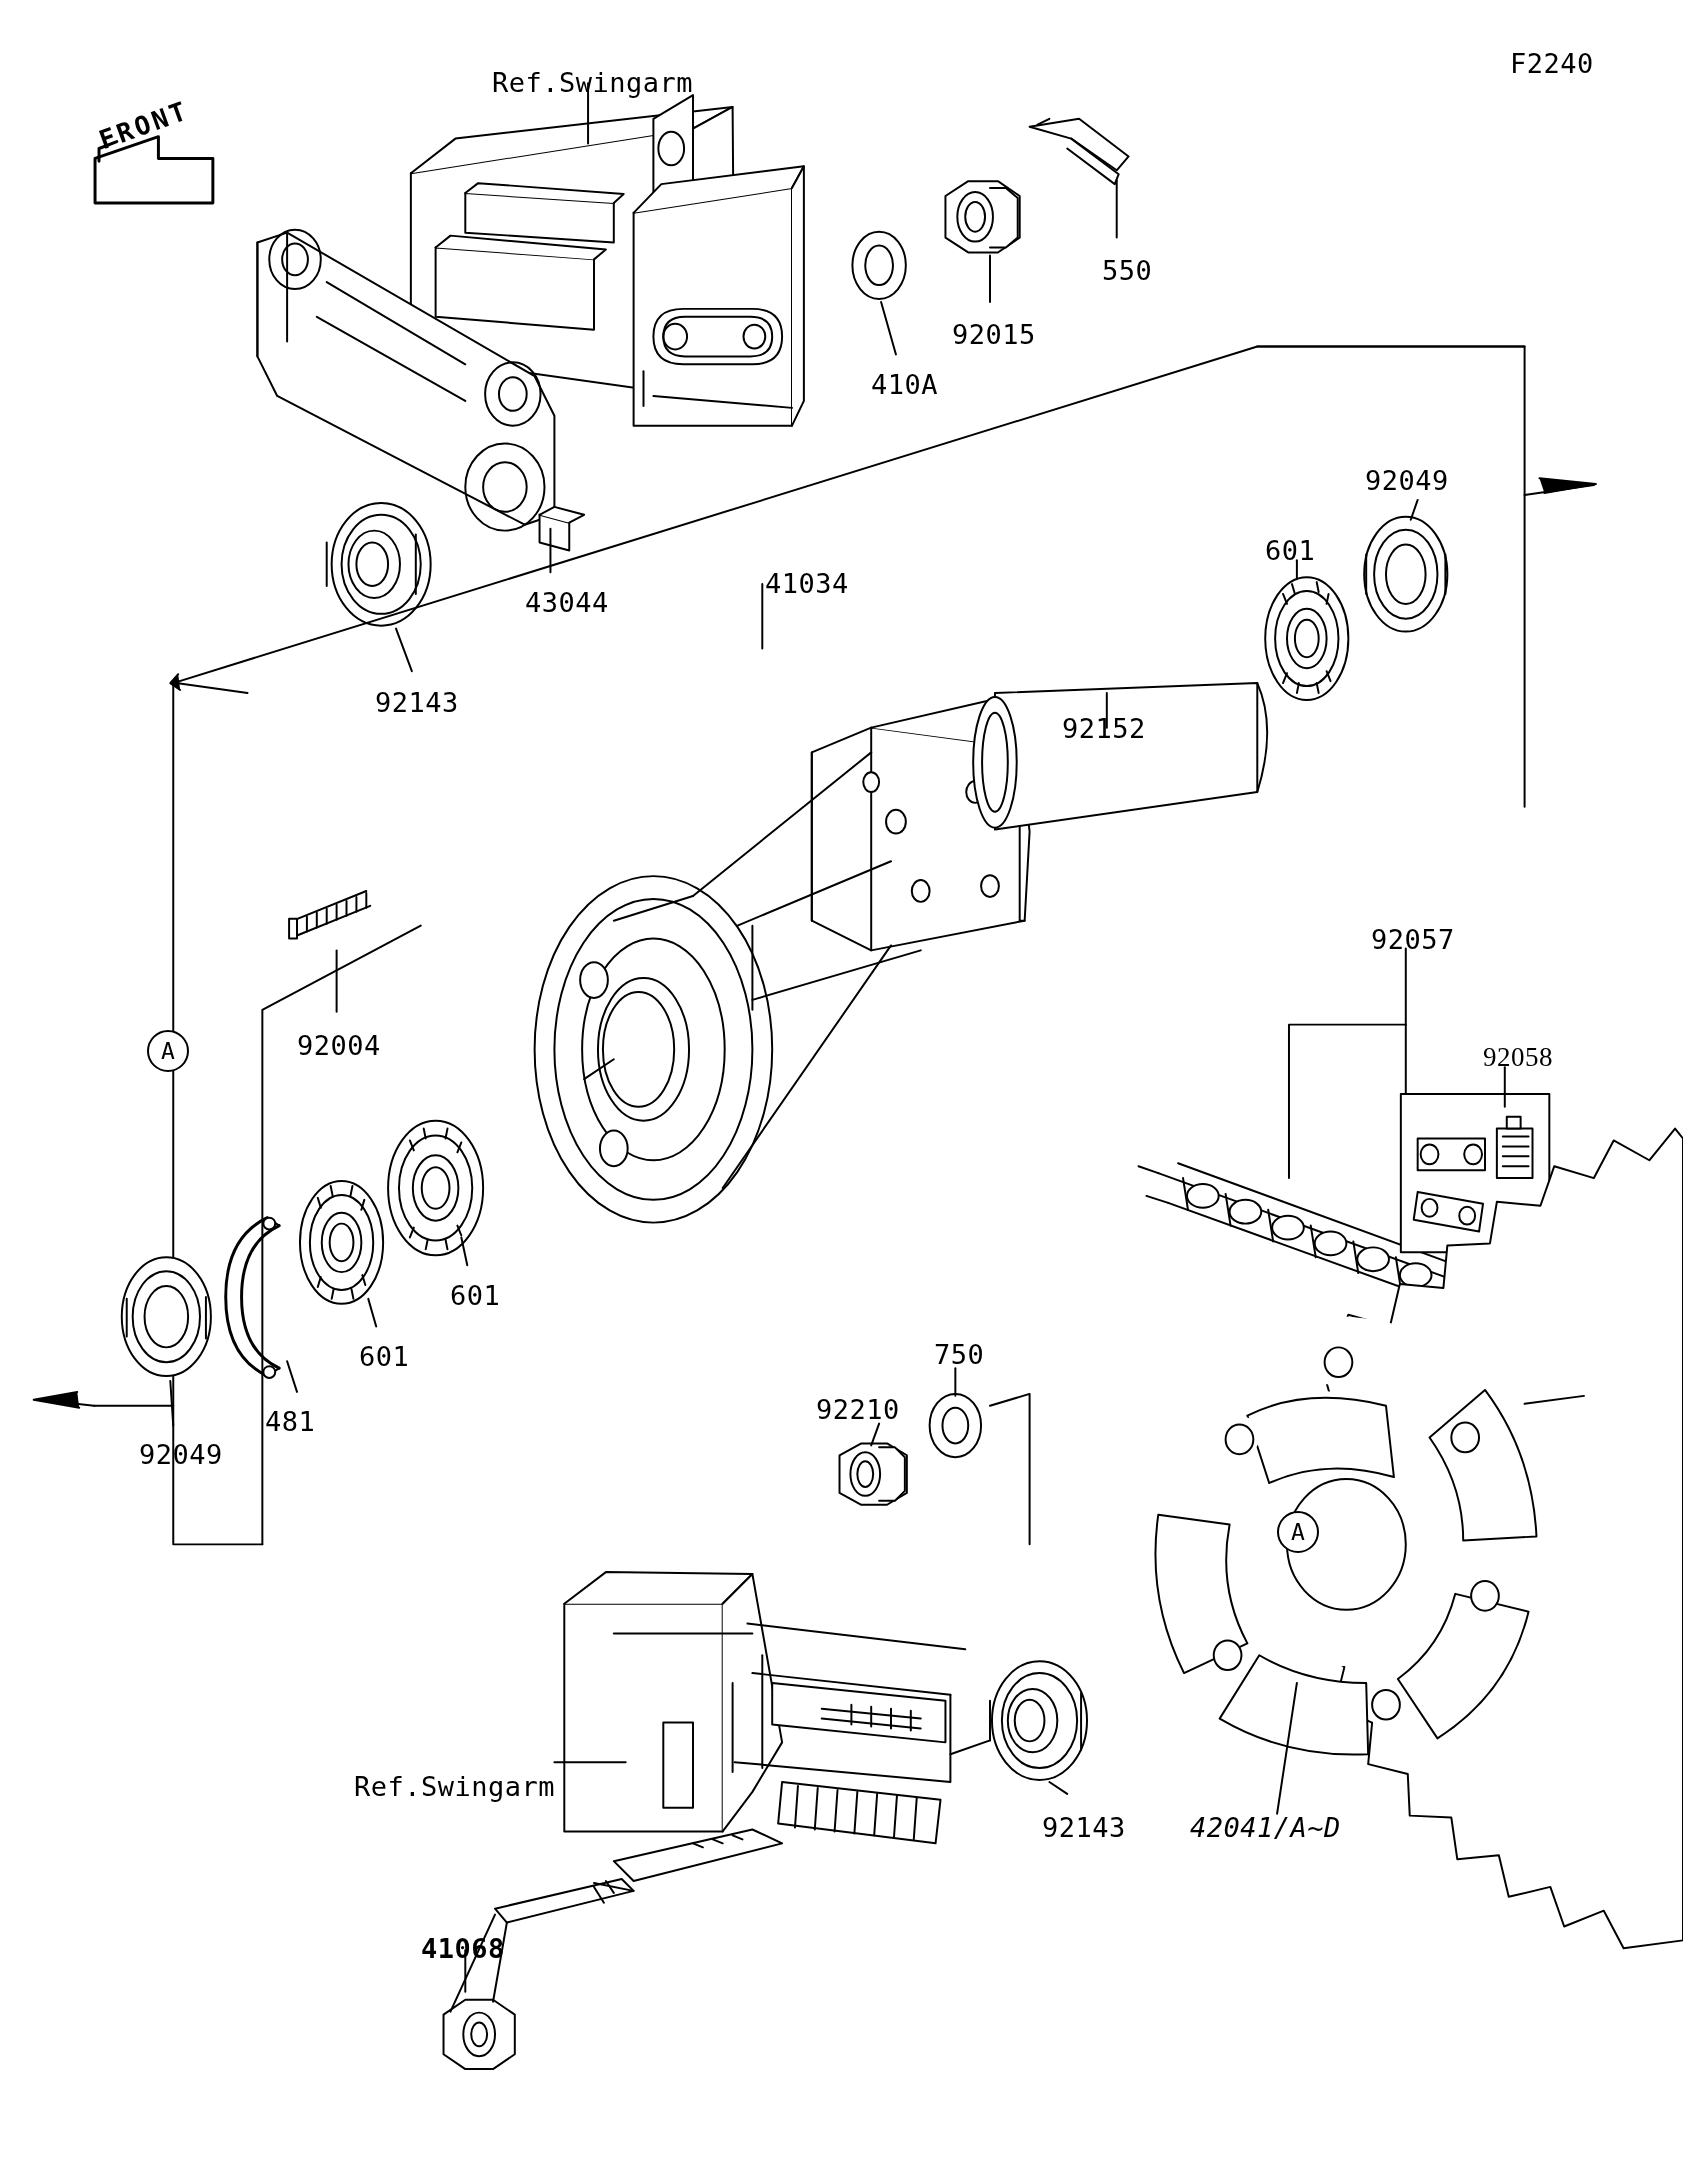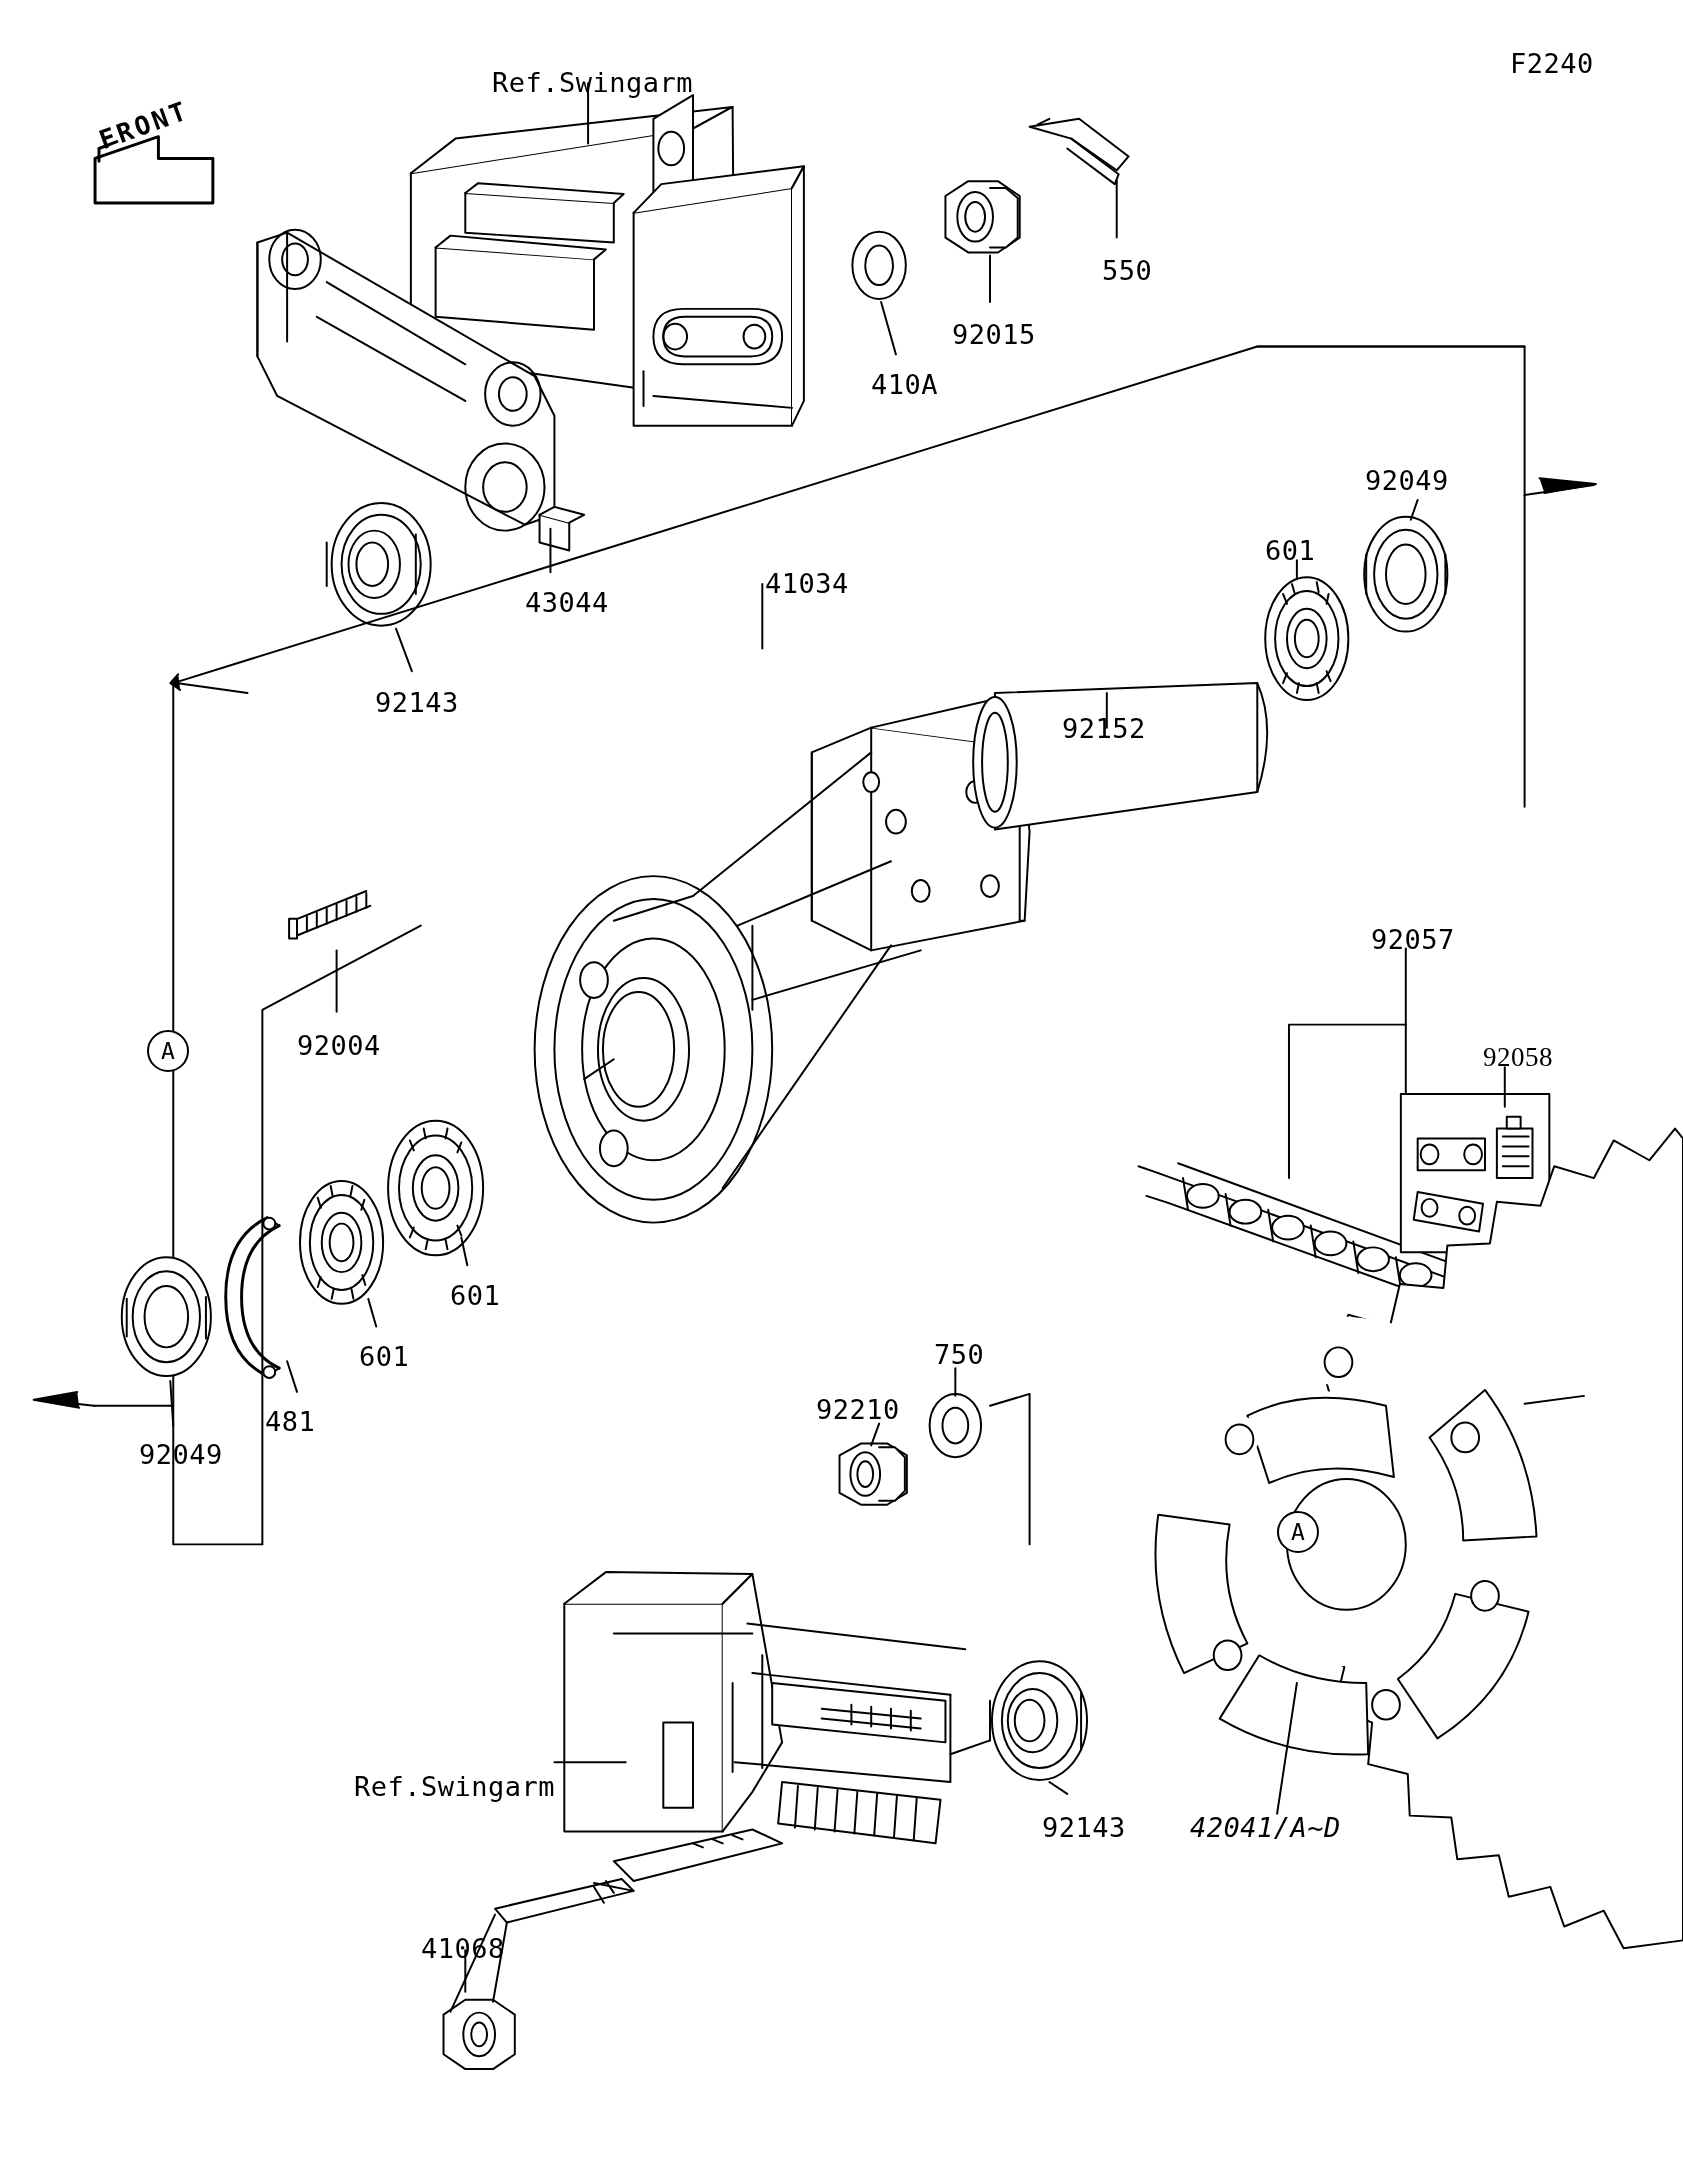--- a/index.html
+++ b/index.html
@@ -411,21 +411,21 @@
   <div class="lbl" style="left:1483px; top:1042px;font-family:Liberation Serif, serif;">92058</div>
   <div class="lbl" style="left:450px; top:1280px;">601</div>
   <div class="lbl" style="left:359px; top:1341px;">601</div>
   <div class="lbl" style="left:934px; top:1339px;">750</div>
   <div class="lbl" style="left:816px; top:1394px;">92210</div>
   <div class="lbl" style="left:265px; top:1406px;">481</div>
   <div class="lbl" style="left:139px; top:1439px;">92049</div>
   <div class="lbl" style="left:354px; top:1771px;">Ref.Swingarm</div>
   <div class="lbl" style="left:1042px; top:1812px;">92143</div>
   <div class="lbl" style="left:1190px; top:1812px;font-style:italic;">42041/A~D</div>
-  <div class="lbl" style="left:421px; top:1933px;">41068</div>
+  <div class="lbl" style="left:421px; top:1933px;font-weight:bold;">41068</div>
 
   <div class="circ-a" style="left:147px; top:1030px;">A</div>
   <div class="circ-a" style="left:1277px; top:1511px;">A</div>
 
   <div class="front-text">FRONT</div>
 
 </div>
 
 
 </body></html>

